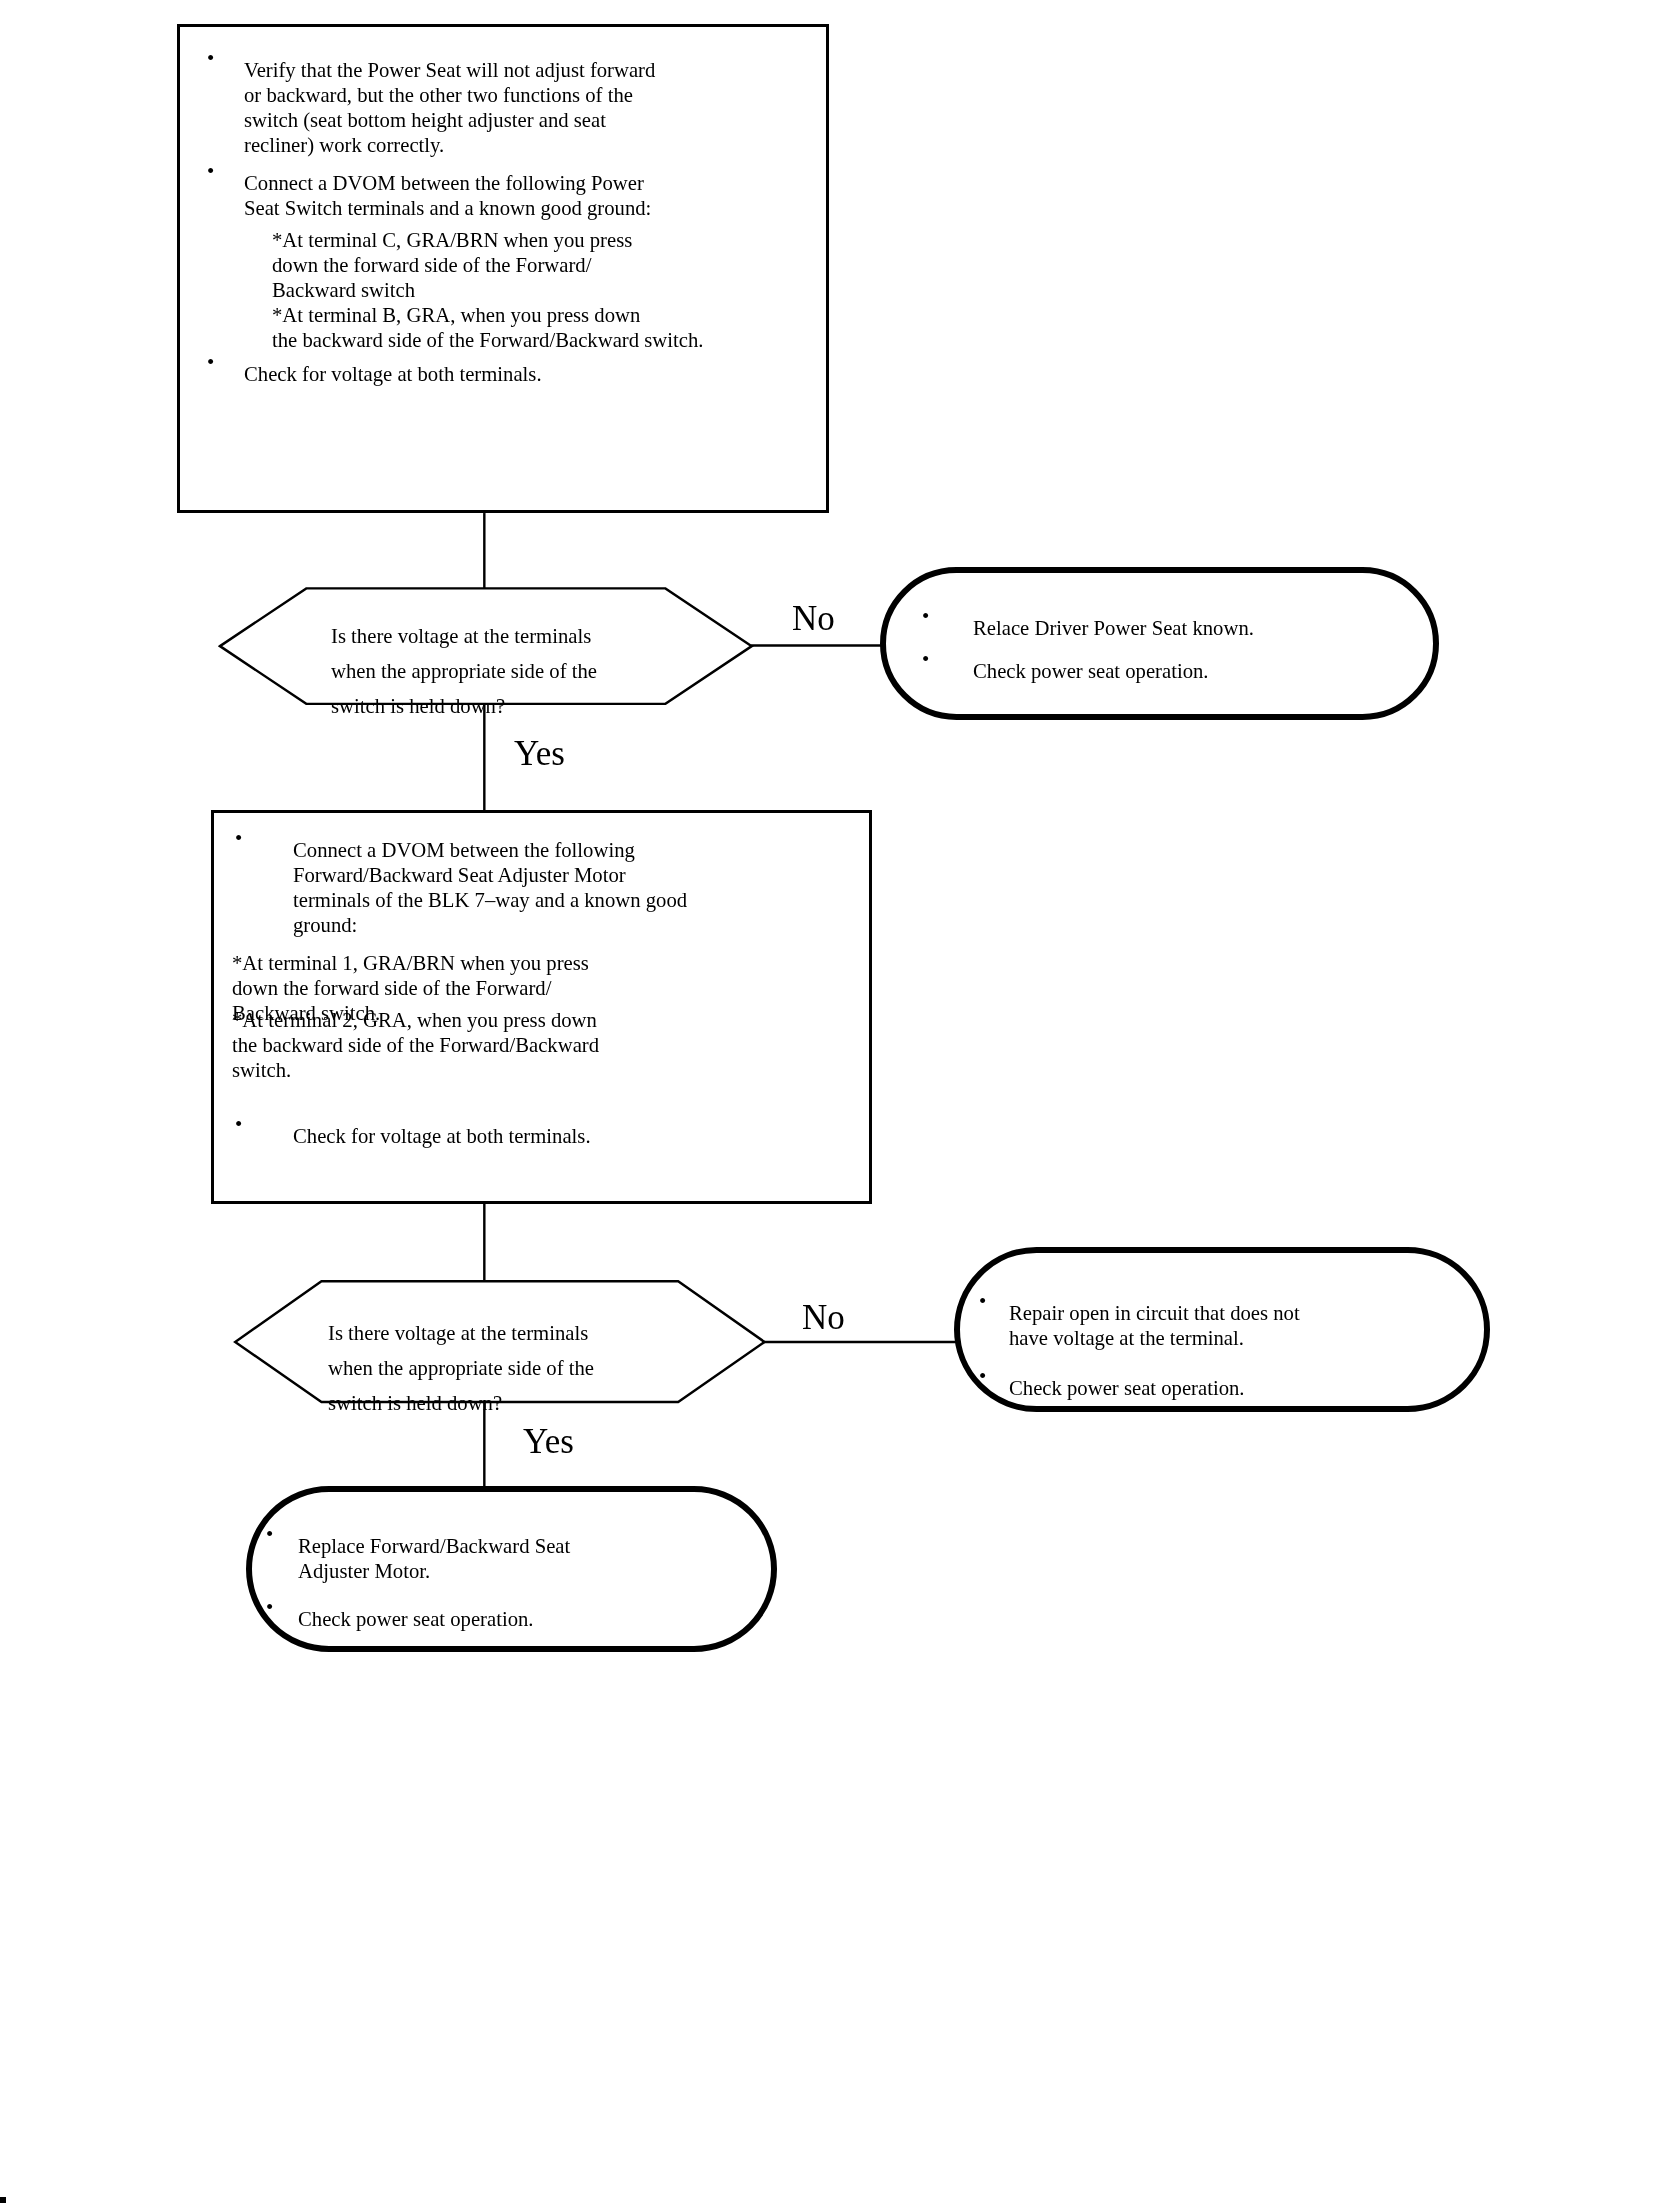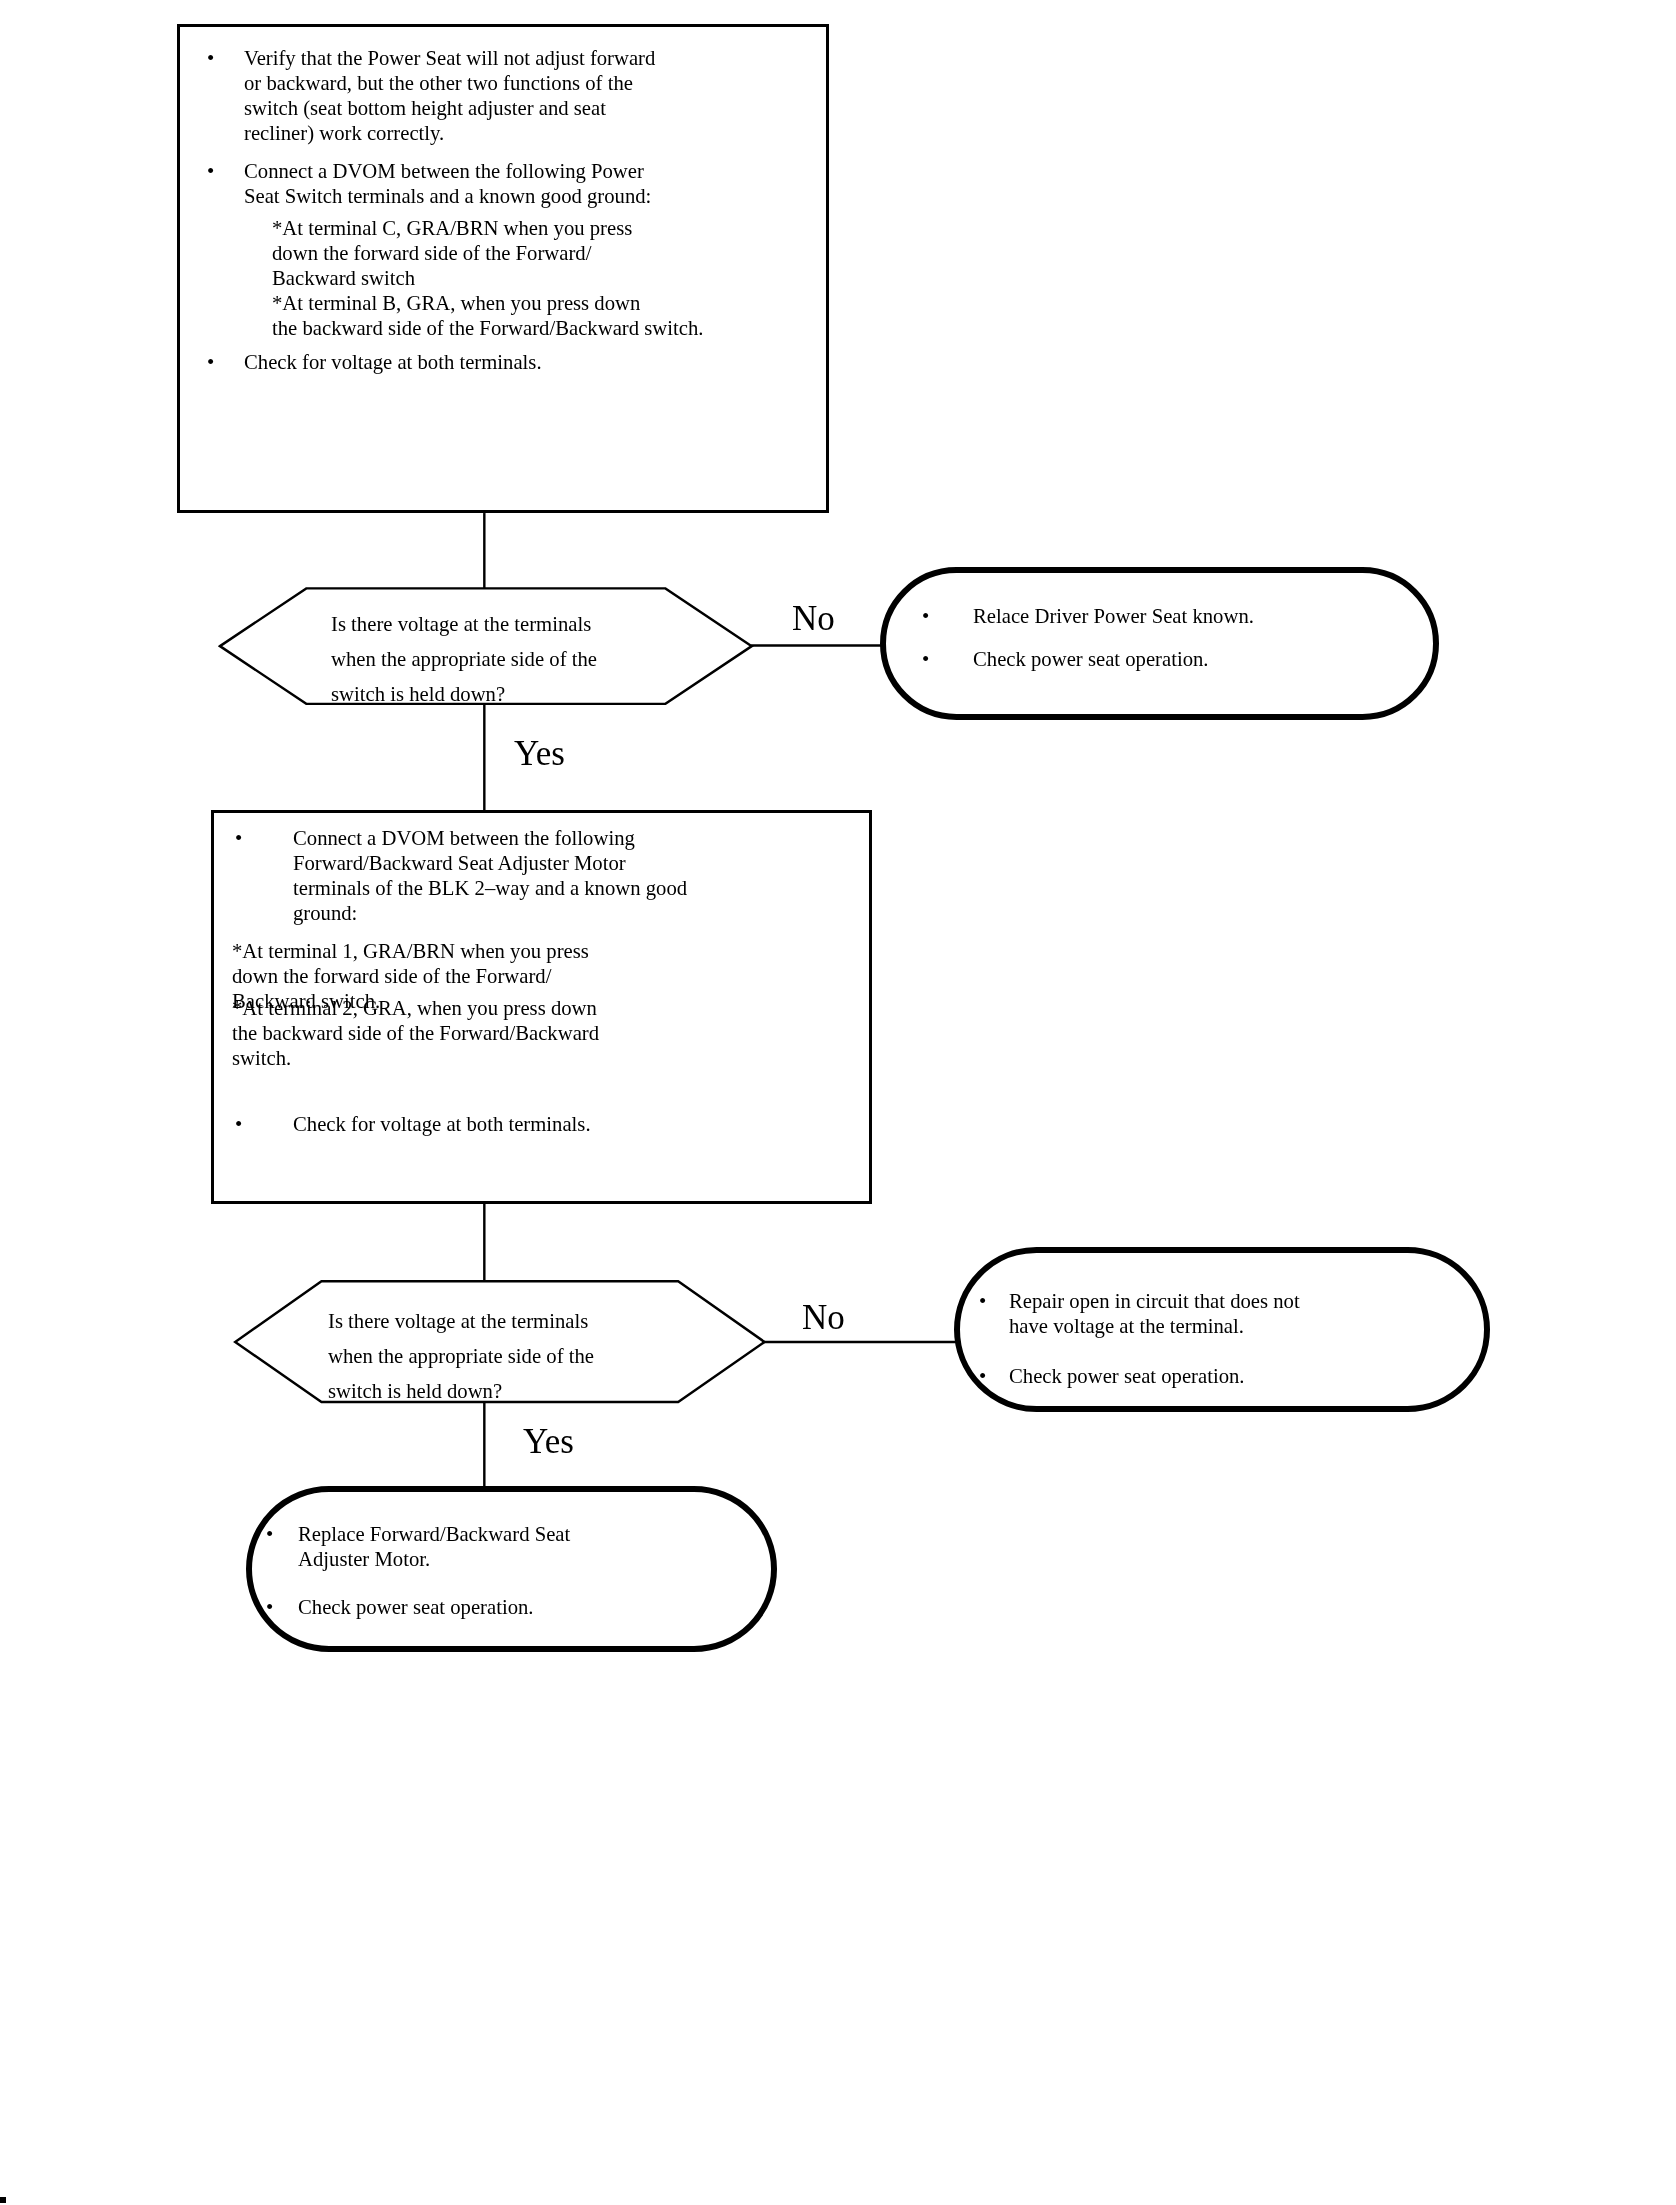--- a/index.html
+++ b/index.html
@@ -13,21 +13,21 @@
   }
   #shape-layer{position:absolute;left:0;top:0;width:1676px;height:2205px;}
   .rect{
     position:absolute;border:3px solid #000;background:#fff;box-sizing:border-box;
   }
   .oval{
     position:absolute;border:6px solid #000;background:#fff;box-sizing:border-box;
   }
   .txt{
     position:absolute;white-space:pre-line;
-    font-size:20.7px;line-height:25px;
+    font-size:20.7px;line-height:25px;margin-top:12px;
   }
   .hex-txt{line-height:35px;}
   .dot{
     position:absolute;font-size:20.7px;line-height:25px;
   }
   .lbl{
     position:absolute;font-size:35px;line-height:27px;
   }
   #scan-artifact{
     position:absolute;left:0;top:2197px;width:6px;height:6px;background:#000;
@@ -80,21 +80,21 @@
     <div class="txt" style="left:973px;top:604px;">Relace Driver Power Seat known.</div>
     <span class="dot" style="left:922px;top:647px;">•</span>
     <div class="txt" style="left:973px;top:647px;">Check power seat operation.</div>
   </div>
 
   <div class="rect" style="left:211px;top:810px;width:661px;height:394px;"></div>
   <div>
     <span class="dot" style="left:235px;top:826px;">•</span>
     <div class="txt" style="left:293px;top:826px;">Connect a DVOM between the following
 Forward/Backward Seat Adjuster Motor
-terminals of the BLK 2–way and a known good
+terminals of the BLK 7–way and a known good
 ground:</div>
     <div class="txt" style="left:232px;top:939px;">*At terminal 1, GRA/BRN when you press
 down the forward side of the Forward/
 Backward switch.</div>
     <div class="txt" style="left:232px;top:996px;">*At terminal 2, GRA, when you press down
 the backward side of the Forward/Backward
 switch.</div>
     <span class="dot" style="left:235px;top:1112px;">•</span>
     <div class="txt" style="left:293px;top:1112px;">Check for voltage at both terminals.</div>
   </div>

